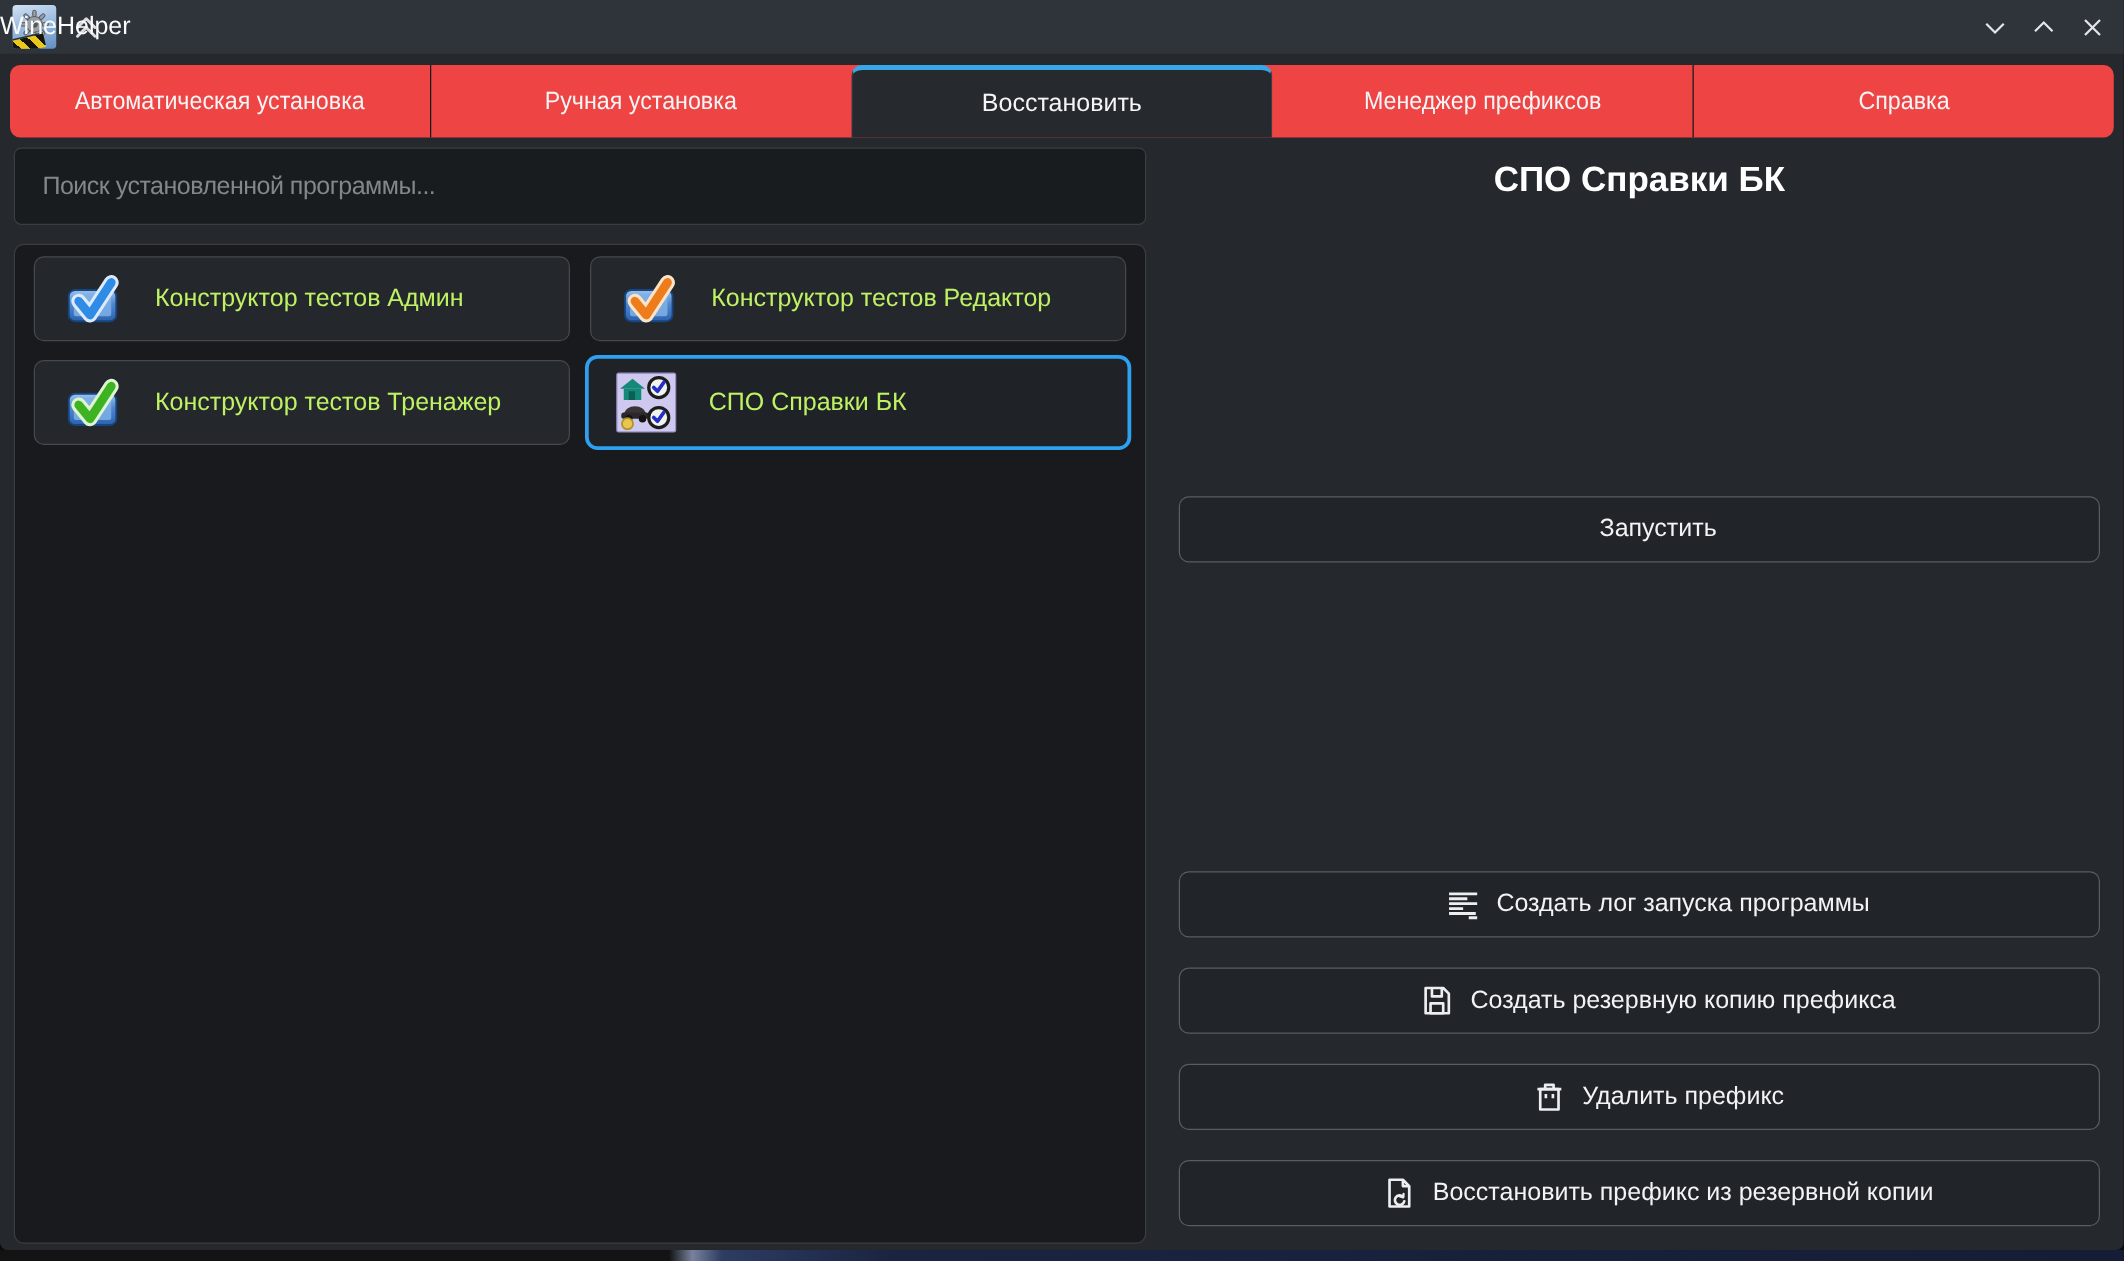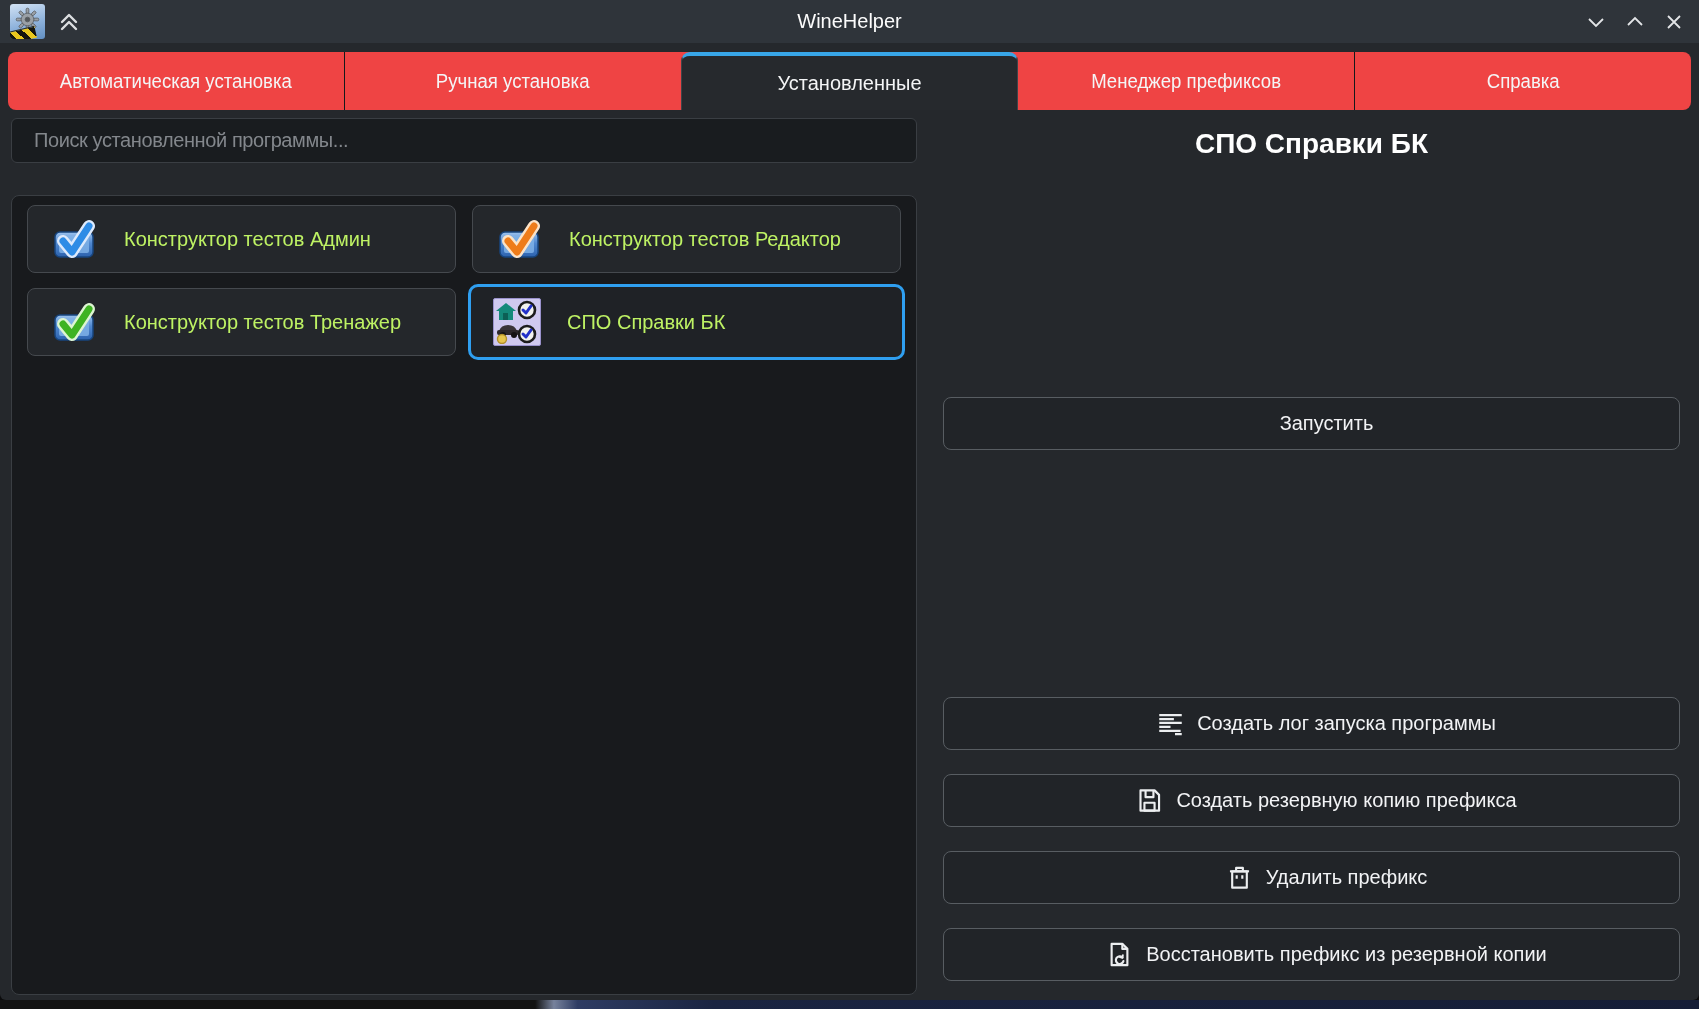--- a/index.html
+++ b/index.html
@@ -1,21 +1,21 @@
 <!DOCTYPE html>
 <html><head>
 <meta charset="utf-8">
 <style>
   html,body{margin:0;padding:0;width:1699px;height:1009px;overflow:hidden;background:#0b0b0c;
     font-family:"Liberation Sans",sans-serif;-webkit-font-smoothing:antialiased;}
   .window{position:absolute;left:0;top:0;width:1699px;height:1000px;background:#25282c;
     border-radius:0 0 6px 6px;overflow:hidden;}
   
   .titlebar{position:absolute;left:0;top:0;width:100%;height:43px;background:#2f343a;}
-  .title{position:absolute;left:0;right:0;top:0;height:53px;line-height:43px;text-align:center;
+  .title{position:absolute;left:0;right:0;top:0;height:53px;line-height:43px;
     color:#fcfcfc;font-size:20px;}
   .app-icon{position:absolute;left:10px;top:4px;width:35px;height:35px;border-radius:3px;
     background:linear-gradient(165deg,#d2e2f4 0%,#8fb3dc 55%,#628fc2 100%);overflow:hidden;}
   .app-icon svg{position:absolute;left:4px;top:2px;}
   .hazard{position:absolute;left:-4px;bottom:-2px;width:30px;height:11px;
     background:repeating-linear-gradient(55deg,#e9c71e 0 5px,#15150f 5px 10px);
     transform:rotate(-13deg);border-top:1px solid #2a2a20;}
   .shade-btn{position:absolute;left:55px;top:8px;width:28px;height:28px;cursor:pointer;}
   .win-controls{position:absolute;right:6px;top:0;height:43px;display:flex;align-items:center;}
   .wc{width:39px;height:36px;display:flex;align-items:center;justify-content:center;cursor:pointer;}
@@ -24,21 +24,21 @@
     border-radius:8px;display:flex;}
   .tab{flex:1 1 0;display:flex;align-items:center;justify-content:center;color:#f4f5f6;
     font-size:20px;cursor:pointer;position:relative;box-sizing:border-box;}
   .tab .tlabel{display:inline-block;transform:scaleX(.93);}
   .tab + .tab{border-left:1px solid #16181b;}
   .tab.active{background:#26292d;border:1px solid #3f4449;border-bottom:none;
     border-top:4px solid #38a6e8;border-radius:9px 9px 0 0;}
   .tab.active .tlabel{transform:none;}
   .tab.active + .tab{border-left:none;}
   
-  .search{position:absolute;left:11px;top:118px;width:906px;height:45px;box-sizing:border-box;
+  .search{position:absolute;left:11px;top:118px;width:906px;height:62px;box-sizing:border-box;
     background:#191c1f;border:1px solid #3a3e43;border-radius:6px;color:#d8dadc;font-size:20px;
     padding:0 22px;font-family:"Liberation Sans",sans-serif;outline:none;}
   .search::placeholder{color:#83878c;letter-spacing:-.4px;}
   
   .list-panel{position:absolute;left:11px;top:195px;width:906px;height:800px;box-sizing:border-box;
     background:#18
 
 1a1d;background:#181a1d;border:1px solid #3a3e43;border-radius:8px;
     display:grid;grid-template-columns:1fr 1fr;gap:15px 16px;grid-auto-rows:68px;
     align-content:start;padding:9px 15px;}
@@ -123,21 +123,21 @@
   </div>
 
   <div class="tabstrip">
     <div class="tab">
       <span class="tlabel">Автоматическая установка</span>
       </div>
     <div class="tab">
       <span class="tlabel">Ручная установка</span>
       </div>
     <div class="tab active">
-      <span class="tlabel">Установленные</span>
+      <span class="tlabel">Восстановить</span>
       </div>
     <div class="tab">
       <span class="tlabel">Менеджер префиксов</span>
       </div>
     <div class="tab">
       <span class="tlabel">Справка</span>
       </div>
   </div>
 
   <input class="search" type="text" placeholder="Поиск установленной программы..." style="">

